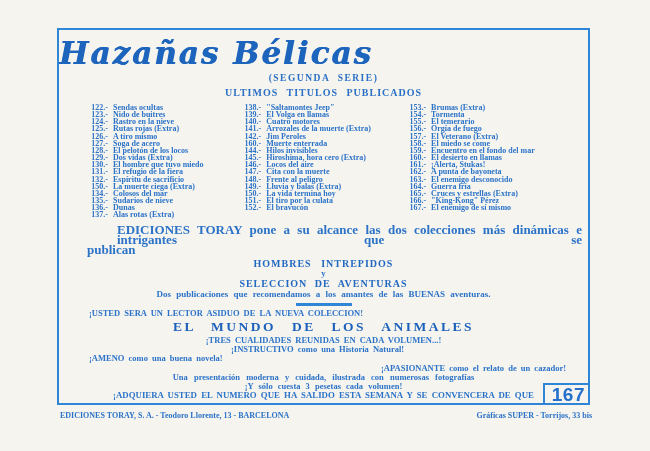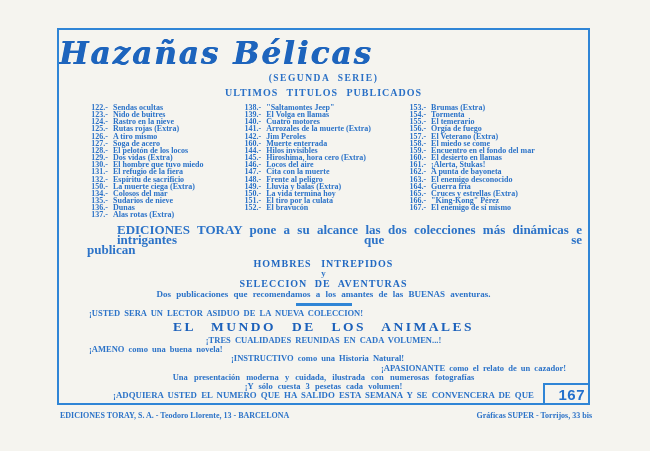--- a/index.html
+++ b/index.html
@@ -72,21 +72,21 @@
   .cta{font-size:8.8px;line-height:9.8px;text-align:center;word-spacing:2px;}
 
   .issue-box{
     position:absolute;right:-1px;bottom:-1px;width:46px;height:21px;
     border-top:2px solid #2f85d6;border-left:2px solid #2f85d6;
     display:flex;align-items:center;justify-content:flex-end;
     padding-right:4px;box-sizing:border-box;
   }
   .issue-num{
     font-family:"Liberation Sans","DejaVu Sans",sans-serif;
-    font-weight:bold;font-size:15px;color:#2470cc;letter-spacing:0.5px;text-align:center;
+    font-weight:bold;font-size:19px;color:#2470cc;letter-spacing:0.5px;text-align:center;
   }
   .footer{
     position:absolute;left:60px;right:58px;top:411px;
     display:flex;justify-content:space-between;
     font-weight:bold;font-size:8px;color:#2c73c8;
   }
 </style>
 </head>
 <body>
 
@@ -298,22 +298,22 @@
   <div class="center conj">y</div>
   <div class="center coll2">SELECCION DE AVENTURAS</div>
   <div class="center two-pubs">Dos publicaciones que recomendamos a los amantes de las BUENAS aventuras.</div>
 
   <div class="divider"></div>
 
   <div class="promo">
     <div class="line-lead">¡USTED SERA UN LECTOR ASIDUO DE LA NUEVA COLECCION!</div>
     <div class="mundo">EL MUNDO DE LOS ANIMALES</div>
     <div class="qualities">¡TRES CUALIDADES REUNIDAS EN CADA VOLUMEN...!</div>
+    <div class="q-line q2"><span class="b">¡INSTRUCTIVO</span><span class="q-rest"> como una Historia Natural!</span></div>
     <div class="q-line q1"><span class="b">¡AMENO</span><span class="q-rest"> como una buena novela!</span></div>
-    <div class="q-line q2"><span class="b">¡INSTRUCTIVO</span><span class="q-rest"> como una Historia Natural!</span></div>
     <div class="q-line q3"><span class="b">¡APASIONANTE</span><span class="q-rest"> como el relato de un cazador!</span></div>
     <div class="present">Una presentación moderna y cuidada, ilustrada con numerosas fotografías</div>
     <div class="price">¡Y sólo cuesta 3 pesetas cada volumen!</div>
     <div class="cta">¡ADQUIERA USTED EL NUMERO QUE HA SALIDO ESTA SEMANA Y SE CONVENCERA DE QUE</div>
     <div class="mundo">EL MUNDO DE LOS ANIMALES</div>
 
   </div>
 
   <div class="issue-box">
     <span class="issue-num">167</span>

